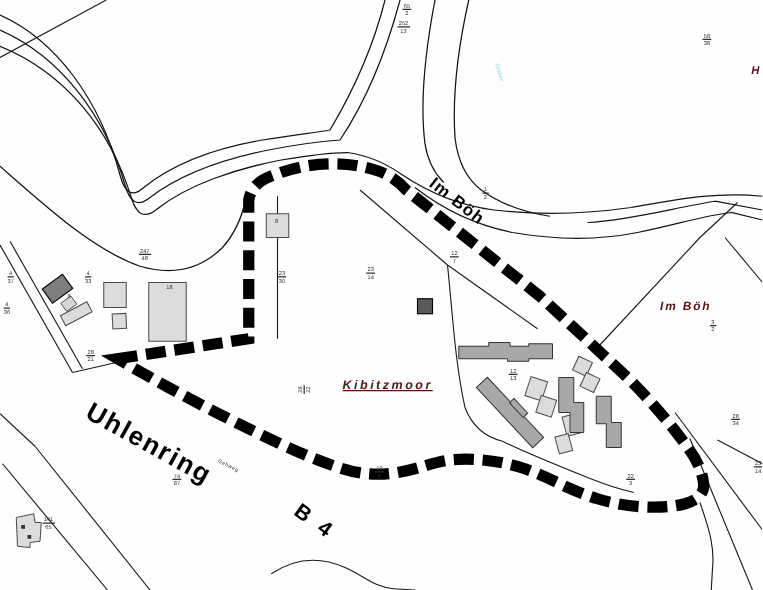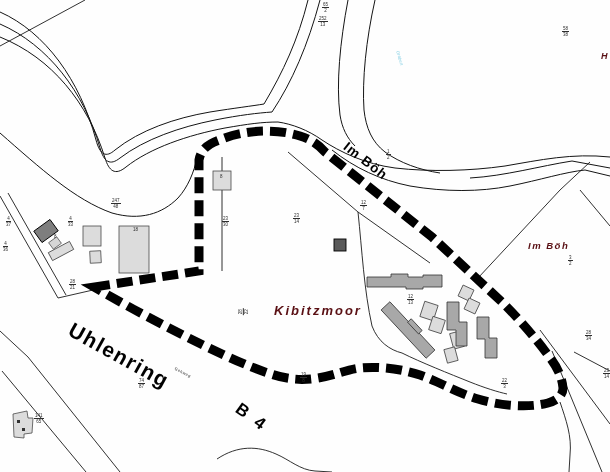--- a/index.html
+++ b/index.html
@@ -7,21 +7,21 @@
     position:relative;width:610px;height:472px;overflow:hidden;
     background:#fefefe;font-family:"Liberation Sans",sans-serif;
   }
   #map-svg{position:absolute;left:0;top:0;}
   .lbl{position:absolute;white-space:nowrap;transform-origin:left top;}
   .street{color:#000;font-weight:bold;}
   .lbl-uhlenring{left:76px;top:318px;font-size:21px;letter-spacing:1.5px;transform:rotate(29deg);}
   .lbl-b4{left:243px;top:399px;font-size:17px;letter-spacing:3px;transform:rotate(36deg);}
   .lbl-imboeh-street{left:350px;top:139px;font-size:13.5px;letter-spacing:1px;transform:rotate(38deg);}
   .flurname{color:#5a1014;font-weight:bold;font-style:italic;}
-  .lbl-kibitzmoor{left:274px;top:303px;font-size:13px;letter-spacing:2px;}
+  .lbl-kibitzmoor{left:274px;top:303px;font-size:10px;letter-spacing:2px;text-decoration:underline;}
   .lbl-imboeh-area{left:528px;top:240px;font-size:9.5px;letter-spacing:1.5px;}
   .lbl-h-cut{left:601px;top:51px;font-size:9px;}
   .lbl-gehweg{left:176px;top:366px;font-size:4px;color:#222;transform:rotate(27deg);letter-spacing:0.5px;}
   .lbl-stream{left:400px;top:50px;font-size:4.5px;color:#8ed3e6;font-style:italic;transform:rotate(73deg);}
   .frac{position:absolute;text-align:center;font-size:4.5px;line-height:1.15;color:#2e2e2e;transform-origin:center center;}
   .frac .num{display:block;border-bottom:0.5px solid #2e2e2e;padding:0 1px;}
   .frac .den{display:block;}
   .frac .solo{display:block;}
 </style>
 </head>

